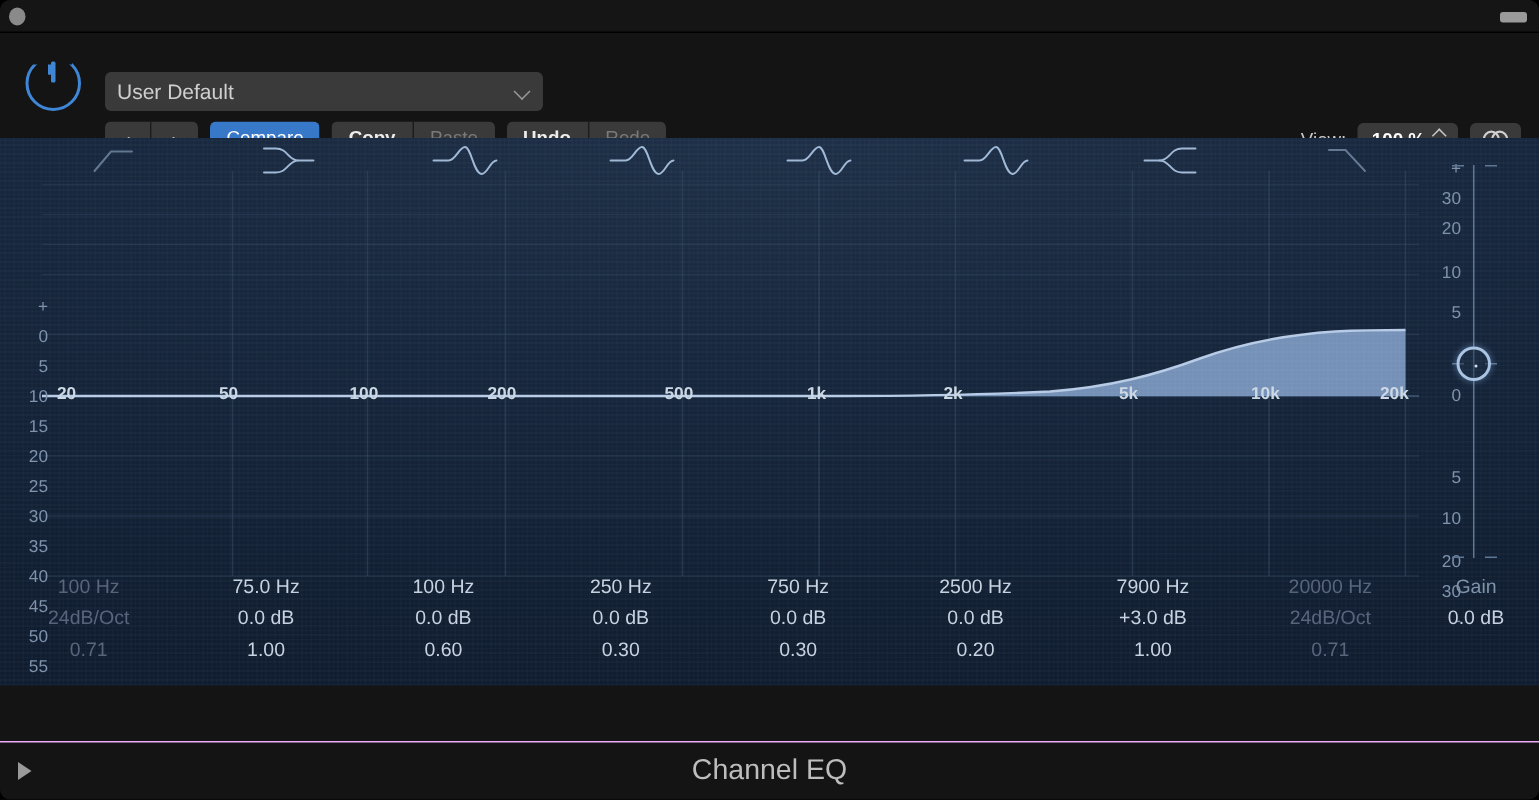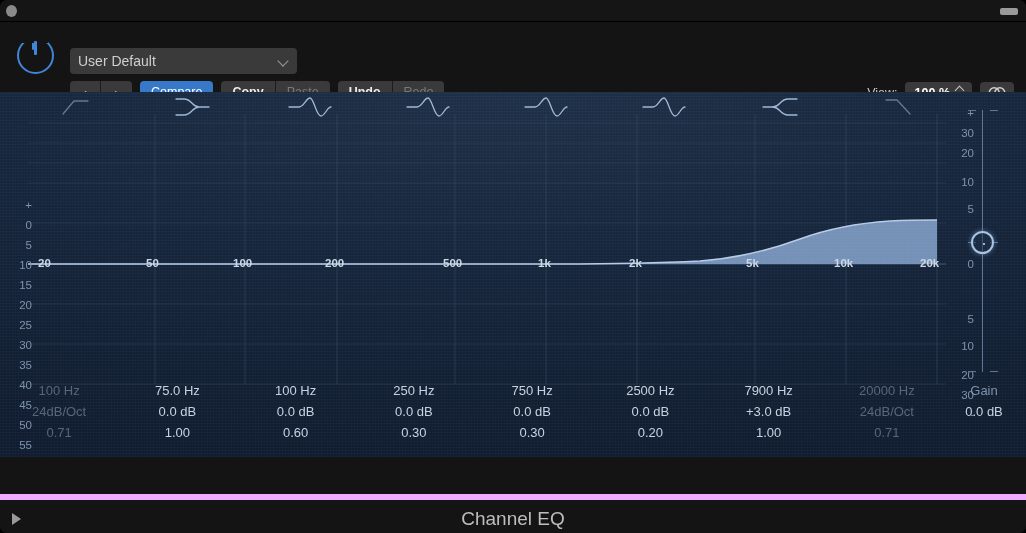--- a/index.html
+++ b/index.html
@@ -55,21 +55,21 @@
   .power::after{
     content:""; position:absolute; left:3px; top:-8px;
     width:26px; height:12px; background:#141414;
   }
   .power-stem{
     position:absolute; left:50%; top:2px; margin-left:-1.2px;
     width:2.4px; height:14px; background:#3f86d6; border-radius:1px; z-index:3;
   }
 
   .preset{
-    position:absolute; left:70px; top:26px; width:227px; height:26px;
+    position:absolute; left:70px; top:26px; width:292px; height:26px;
     background:#3a3a3a; border-radius:4px;
     display:flex; align-items:center; padding:0 8px;
   }
   .preset-name{ font-size:14px; color:#cfcfcf; flex:1; }
   .preset-chev{ width:11px; height:11px; position:relative; opacity:.75; }
   .preset-chev::before{
     content:""; position:absolute; left:1px; top:1px;
     width:7px; height:7px;
     border-right:1.6px solid #b9b9b9; border-bottom:1.6px solid #b9b9b9;
     transform:rotate(45deg);
@@ -165,21 +165,21 @@
   .gainknob::after{
     content:""; position:absolute; left:9.5px; top:9.5px; width:2px; height:2px;
     border-radius:50%; background:#cfe0f3;
   }
   .gtick{ position:absolute; width:8px; height:1px; background:#5d7693; }
 
   
   .footer{
     position:absolute; left:0; top:494px; width:1026px; height:39px;
     background:#141414;
-    border-top:6px solid #f0abfc;
+    border-top:1px solid #f0abfc;
   }
   .footer-arrow{
     position:absolute; left:12px; top:13px;
     width:0; height:0;
     border-left:9px solid #9a9a9a;
     border-top:6px solid transparent;
     border-bottom:6px solid transparent;
   }
   .footer-title{
     position:absolute; left:0; top:8px; width:1026px; text-align:center;

